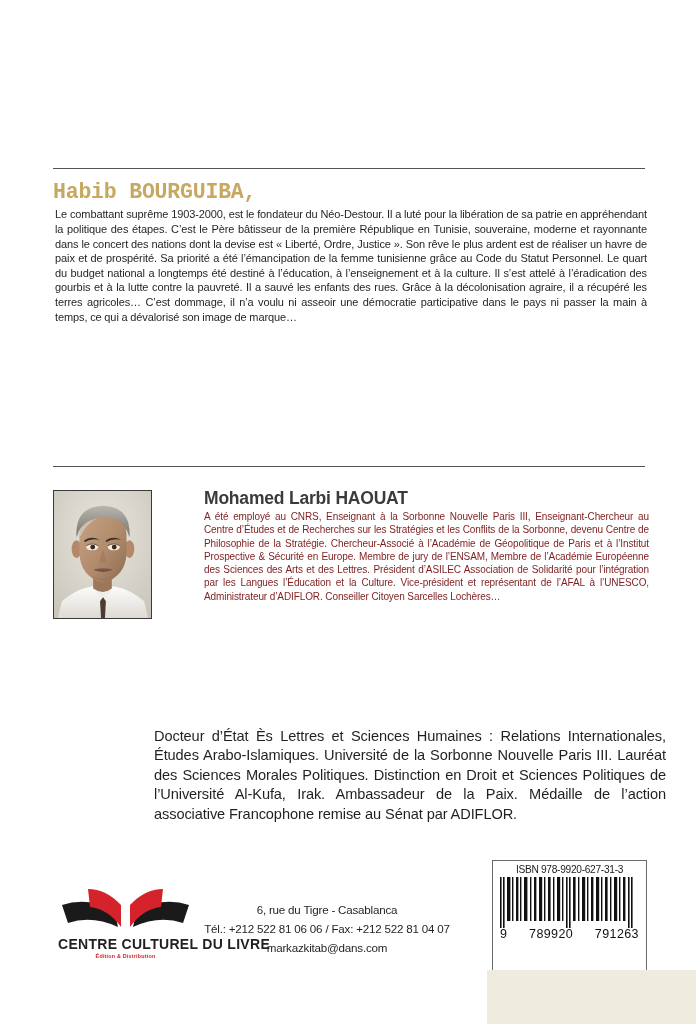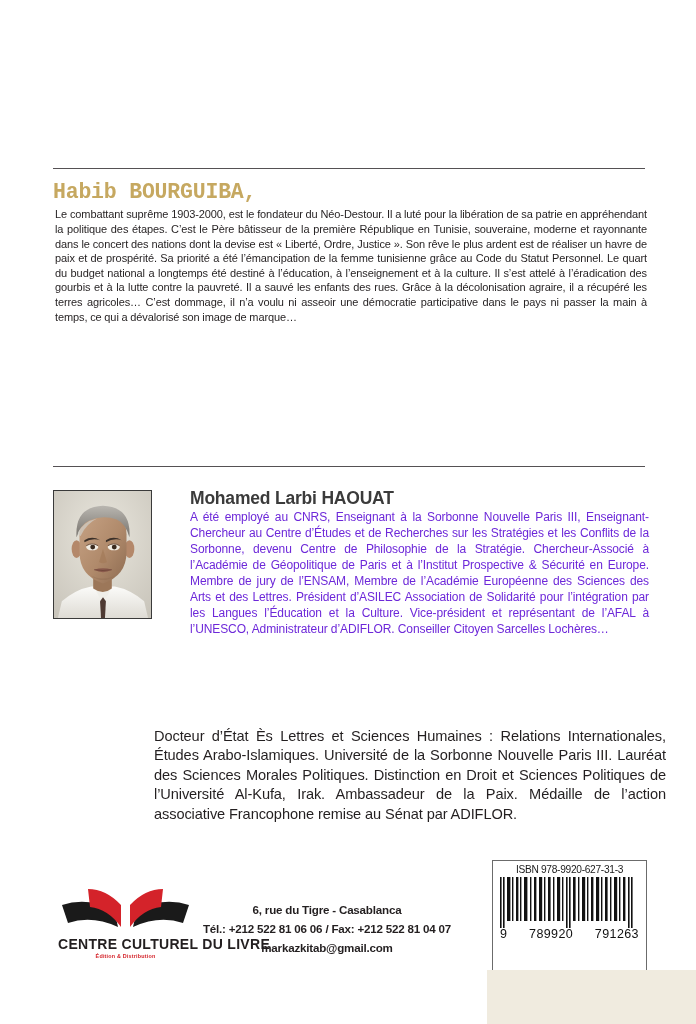--- a/index.html
+++ b/index.html
@@ -62,21 +62,21 @@
   
   .author-block {
     position: absolute;
     left: 53px;
     top: 488px;
     width: 596px;
   }
   .author-row {
     display: flex;
     align-items: flex-start;
-    gap: 0;
+    gap: 14px;
   }
   .portrait-wrap {
     width: 107px;
     flex: 0 0 107px;
     padding-top: 2px;
   }
   .portrait {
     width: 99px;
     height: 129px;
     border: 1px solid #3a3a3a;
@@ -93,25 +93,25 @@
   }
   .author-name {
     font-size: 17.5px;
     font-weight: bold;
     color: #3b3b3b;
     margin: 0 0 1px 0;
     letter-spacing: -0.2px;
     line-height: 1.2;
   }
   .author-bio {
-    font-size: 12px;
+    font-size: 10px;
     line-height: 1.33;
     text-align: justify;
     margin: 0;
-    color: #6d28d9;
+    color: #7f1d1d;
     letter-spacing: -0.1px;
   }
   .author-credentials {
     position: absolute;
     left: 137px;
     top: 710px;
     width: 512px;
     font-size: 14.6px;
     line-height: 1.33;
     text-align: justify;
@@ -156,21 +156,21 @@
 
   .contact {
     position: absolute;
     left: 193px;
     top: 36px;
     width: 268px;
     text-align: center;
     font-size: 11.6px;
     line-height: 1.62;
     color: #231f20;
-    font-weight: bold;
+    font-weight: normal;
     letter-spacing: -0.2px;
   }
   .contact div { white-space: nowrap; }
 
   
   .isbn-box {
     position: absolute;
     left: 492px;
     top: 860px;
     width: 155px;
@@ -317,21 +317,21 @@
 
         <path d="M63 30 L67.5 36 L72 30 L72 52 L67.5 56 L63 52 Z" fill="#ffffff"></path>
       </svg>
       <div class="logo-name">CENTRE CULTUREL DU LIVRE</div>
       <div class="logo-sub">Édition &amp; Distribution</div>
     </div>
 
     <div class="contact">
       <div>6, rue du Tigre - Casablanca</div>
       <div>Tél.: +212 522 81 06 06 / Fax: +212 522 81 04 07</div>
-      <div>markazkitab@gmail.com</div>
+      <div>markazkitab@dans.com</div>
     </div>
   </footer>
 
   <div class="isbn-box">
     <div class="isbn-label">ISBN 978-9920-627-31-3</div>
     <svg class="barcode" viewBox="0 0 143 51" preserveAspectRatio="none" aria-hidden="true">
       <g fill="#111111">
         <rect x="2" y="0" width="1.6" height="51"></rect>
         <rect x="5" y="0" width="1.6" height="51"></rect>
         <rect x="9" y="0" width="3.4" height="44"></rect>

